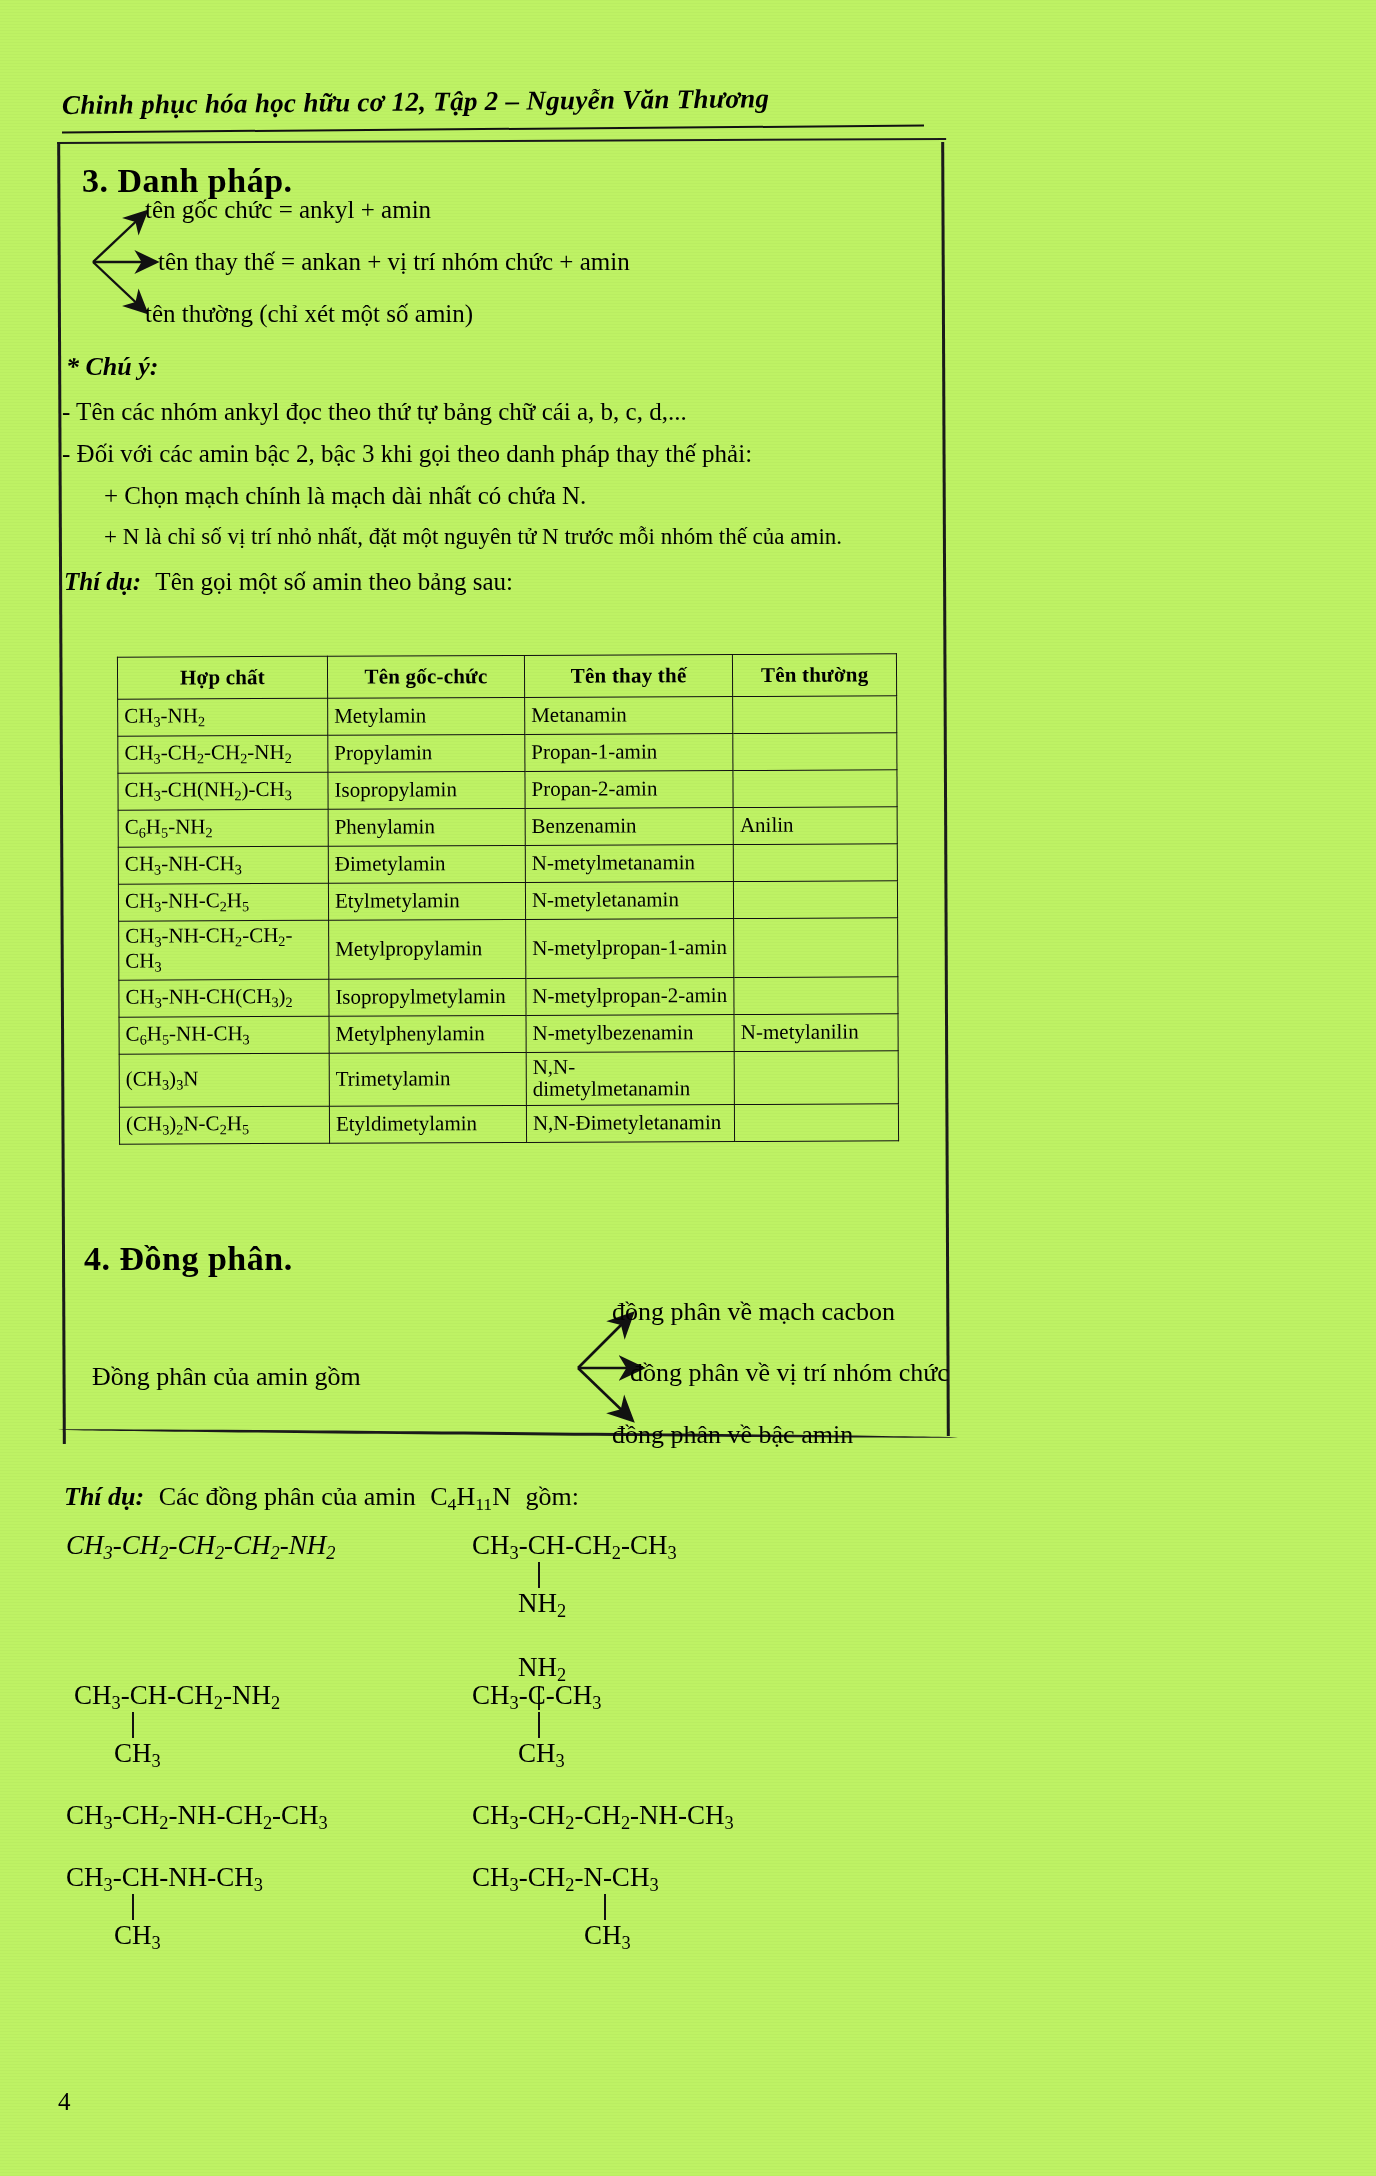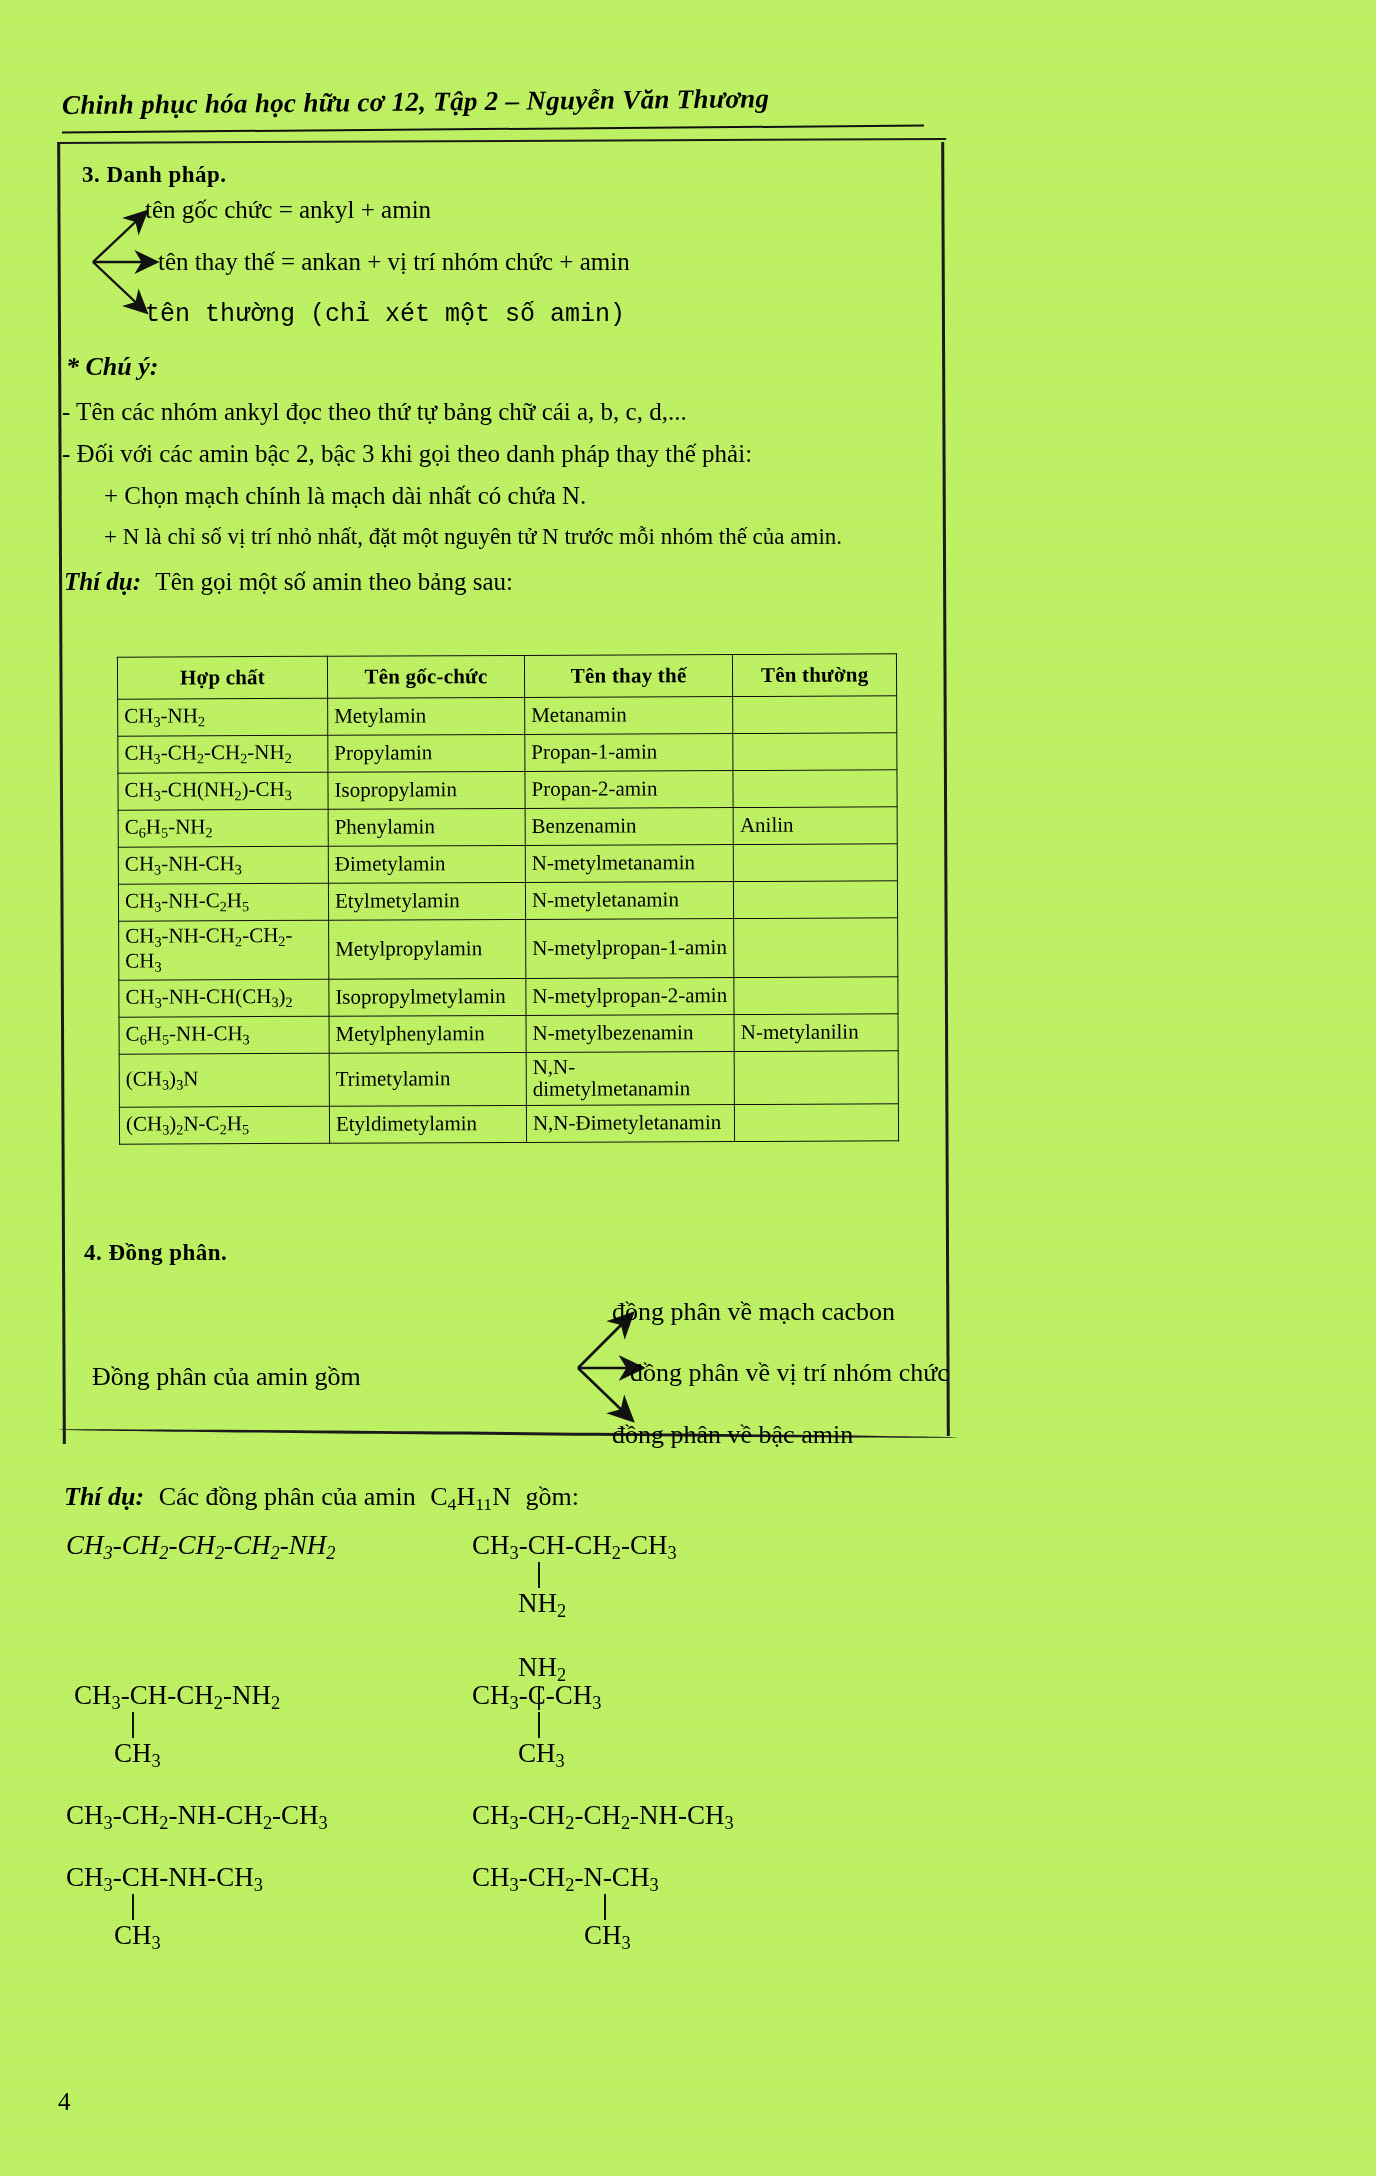--- a/index.html
+++ b/index.html
@@ -73,21 +73,21 @@
     left: 944px;
     top: 142px;
     width: 3px;
     height: 1294px;
     background: #1a1a1a;
     transform: rotate(-0.25deg);
   }
 
   
   .t { position: absolute; white-space: nowrap; }
-  .h3 { font-weight: bold; font-size: 23px; letter-spacing: .5px; }
+  .h3 { font-weight: bold; font-size: 34px; letter-spacing: .5px; }
   .body { font-size: 25px; }
   .body-s { font-size: 23px; }
   .ital { font-style: italic; font-weight: bold; }
   sub { font-size: .68em; vertical-align: -0.28em; }
 
   
   .diagram { position: absolute; }
   .diagram svg { display: block; }
 
   
@@ -170,21 +170,21 @@
         </marker>
       </defs>
       <line x1="9" y1="62" x2="62" y2="12" stroke="#111" stroke-width="2.4" marker-end="url(#ah)"></line>
       <line x1="9" y1="62" x2="72" y2="62" stroke="#111" stroke-width="2.4" marker-end="url(#ah)"></line>
       <line x1="9" y1="62" x2="62" y2="112" stroke="#111" stroke-width="2.4" marker-end="url(#ah)"></line>
     </svg>
   </div>
 
   <div class="t body" style="left:145px; top:196px;">tên gốc chức = ankyl + amin</div>
   <div class="t body" style="left:158px; top:248px;">tên thay thế = ankan + vị trí nhóm chức + amin</div>
-  <div class="t body" style="left:145px; top:300px;font-family:Liberation Mono, monospace;">tên thường (chỉ xét một số amin)</div>
+  <div class="t body" style="left:145px; top:300px;">tên thường (chỉ xét một số amin)</div>
 
   <div class="t body ital" style="left:66px; top:352px; font-size:26px;">* Chú ý:</div>
   <div class="t body" style="left:62px; top:398px;">- Tên các nhóm ankyl đọc theo thứ tự bảng chữ cái a, b, c, d,...</div>
   <div class="t body" style="left:62px; top:440px;">- Đối với các amin bậc 2, bậc 3 khi gọi theo danh pháp thay thế phải:</div>
   <div class="t body-s" style="left:104px; top:524px;">+ N là chỉ số vị trí nhỏ nhất, đặt một nguyên tử N trước mỗi nhóm thế của amin.</div>
   <div class="t body" style="left:104px; top:482px;">+ Chọn mạch chính là mạch dài nhất có chứa N.</div>
 
   <div class="t" style="left:64px; top:568px; font-size:25px;">
     <span class="ital">Thí dụ:</span>
     <span style="margin-left:8px;">Tên gọi một số amin theo bảng sau:</span>

